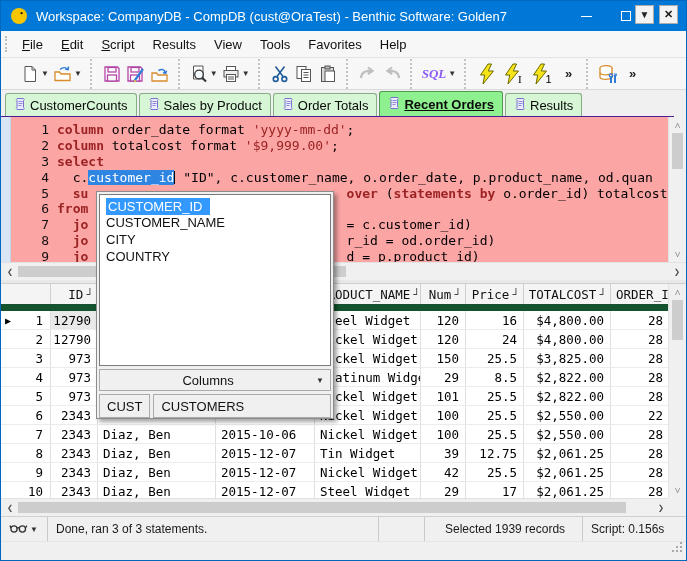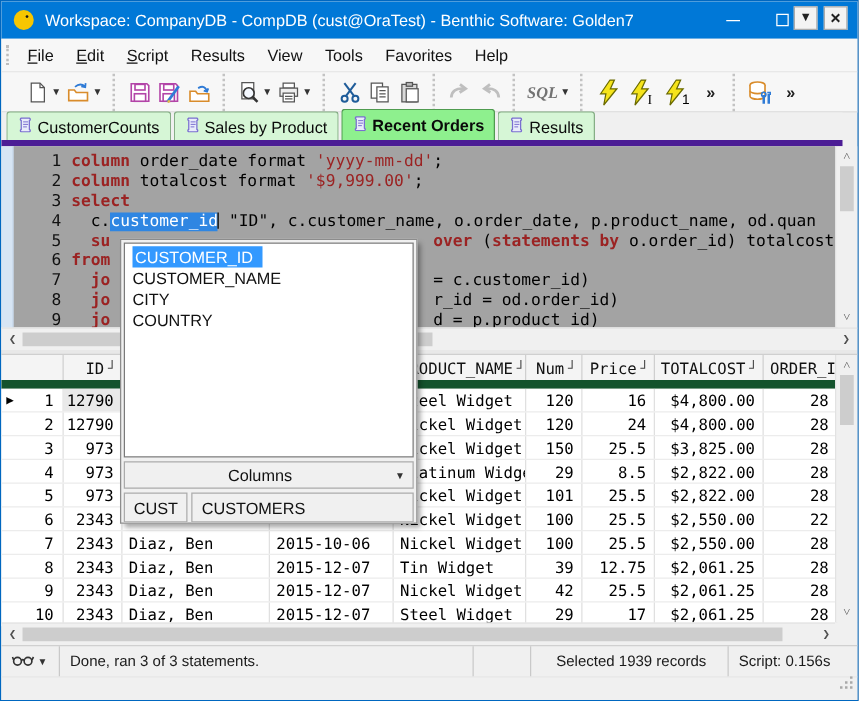--- a/index.html
+++ b/index.html
@@ -27,32 +27,32 @@
   .menu-item u { text-decoration:underline; }
 
   
   .toolbar { left:0; right:0; top:57px; height:32px; background:#f7f7f7; border-bottom:1px solid #dadada; display:flex; align-items:center; padding-left:10px; }
   .tgroup { display:flex; align-items:center; padding:0 6px 0 8px; height:30px; position:relative; }
   .tgroup + .tgroup { border-left:2px dotted #c3c3c3; }
   .tbtn { display:flex; align-items:center; justify-content:center; min-width:24px; height:28px; padding:0 2px; }
   .tbtn .ticon { display:flex; align-items:center; justify-content:center; }
   .tbtn .tlabel { font-size:13px; font-weight:bold; color:#222; letter-spacing:-1px; }
   .drop { font-size:8px; color:#333; margin-left:2px; align-self:center; }
-  .sqltxt { font-family:"Liberation Serif", serif; font-style:italic; font-weight:bold; font-size:13px; color:#737373; }
-
-  
-  .tabbar { left:0; right:12px; top:89px; height:27px; background:#f0f0f0; border-bottom:5px solid #4c1d95; display:flex; align-items:flex-end; padding-left:4px; }
+  .sqltxt { font-family:"Liberation Serif", serif; font-style:italic; font-weight:bold; font-size:13px; color:#8b5cf6; }
+
+  
+  .tabbar { left:0; right:12px; top:89px; height:27px; background:#f0f0f0; border-bottom:1px solid #4c1d95; display:flex; align-items:flex-end; padding-left:4px; }
   .tab { display:flex; align-items:center; gap:4px; height:23px; margin-right:2px; padding:0 8px; background:#d6f6d6; border:1px solid #86ae86; border-bottom:none; border-radius:3px 3px 0 0; font-size:13px; color:#0a0a0a; white-space:nowrap; }
-  .tab.active { background:#8ef08e; border-color:#4f9b4f; font-weight:bold; height:25px; }
+  .tab.active { background:#8ef08e; border-color:#4f9b4f; font-weight:bold; height:25px;text-decoration:underline; }
   .tabctl { position:absolute; top:4px; width:19px; height:19px; background:#f3f3f3; border:1px solid #ababab; display:flex; align-items:center; justify-content:center; font-size:10px; color:#222; }
   #tab-drop { right:32px; } #tab-close { right:8px; font-weight:bold; font-size:11px; }
 
   
   .edstrip { left:0; top:116px; width:10px; height:163px; background:#d7e5f4; border-right:1px solid #c2d4e8; }
-  .editor { left:10px; top:116px; width:659px; height:145px; background:#a3a3a3; overflow:hidden; padding-top:5px; }
+  .editor { left:10px; top:116px; width:659px; height:145px; background:#fca5a5; overflow:hidden; padding-top:5px; }
   .ed-line { white-space:pre; font-family:"DejaVu Sans Mono", monospace; font-size:13px; line-height:15.9px; height:15.9px; color:#000; }
   .ed-line .ln { display:inline-block; width:38px; text-align:right; color:#111; }
   .ed-line .lt0 { padding-left:8px; }
   .k { color:#9b2323; font-weight:bold; }
   .s { color:#9b2323; }
   .selx { background:#2f86e2; color:#fff; }
   .caret { display:inline-block; width:1px; height:13px; background:#000; vertical-align:-2px; }
 
   
   .sbar { background:#f0f0f0; }
@@ -336,20 +336,27 @@
           </svg></span>
         <span>CustomerCounts</span>
       </div>
       <div class="tab">
         <span class="ticon"><svg width="12" height="13" viewBox="0 0 12 13">
             <path d="M3 1.5 h6.5 q1.5 1 0 2 v7 q1.5 1 0 2 H3 q-1.5 -1 0 -2 v-7 q-1.5 -1 0 -2 z" fill="#e9ecfb" stroke="#7a6fd0"></path>
             <path d="M4.5 4.5 h4 M4.5 6.5 h4 M4.5 8.5 h3" stroke="#7a6fd0" stroke-width="0.8"></path>
           </svg></span>
         <span>Sales by Product</span>
       </div>
+      <div class="tab">
+        <span class="ticon"><svg width="12" height="13" viewBox="0 0 12 13">
+            <path d="M3 1.5 h6.5 q1.5 1 0 2 v7 q1.5 1 0 2 H3 q-1.5 -1 0 -2 v-7 q-1.5 -1 0 -2 z" fill="#e9ecfb" stroke="#7a6fd0"></path>
+            <path d="M4.5 4.5 h4 M4.5 6.5 h4 M4.5 8.5 h3" stroke="#7a6fd0" stroke-width="0.8"></path>
+          </svg></span>
+        <span>Order Totals</span>
+      </div>
       <div class="tab active">
         <span class="ticon"><svg width="12" height="13" viewBox="0 0 12 13">
             <path d="M3 1.5 h6.5 q1.5 1 0 2 v7 q1.5 1 0 2 H3 q-1.5 -1 0 -2 v-7 q-1.5 -1 0 -2 z" fill="#e9ecfb" stroke="#7a6fd0"></path>
             <path d="M4.5 4.5 h4 M4.5 6.5 h4 M4.5 8.5 h3" stroke="#7a6fd0" stroke-width="0.8"></path>
           </svg></span>
         <span>Recent Orders</span>
       </div>
       <div class="tab">
         <span class="ticon"><svg width="12" height="13" viewBox="0 0 12 13">
             <path d="M3 1.5 h6.5 q1.5 1 0 2 v7 q1.5 1 0 2 H3 q-1.5 -1 0 -2 v-7 q-1.5 -1 0 -2 z" fill="#e9ecfb" stroke="#7a6fd0"></path>

